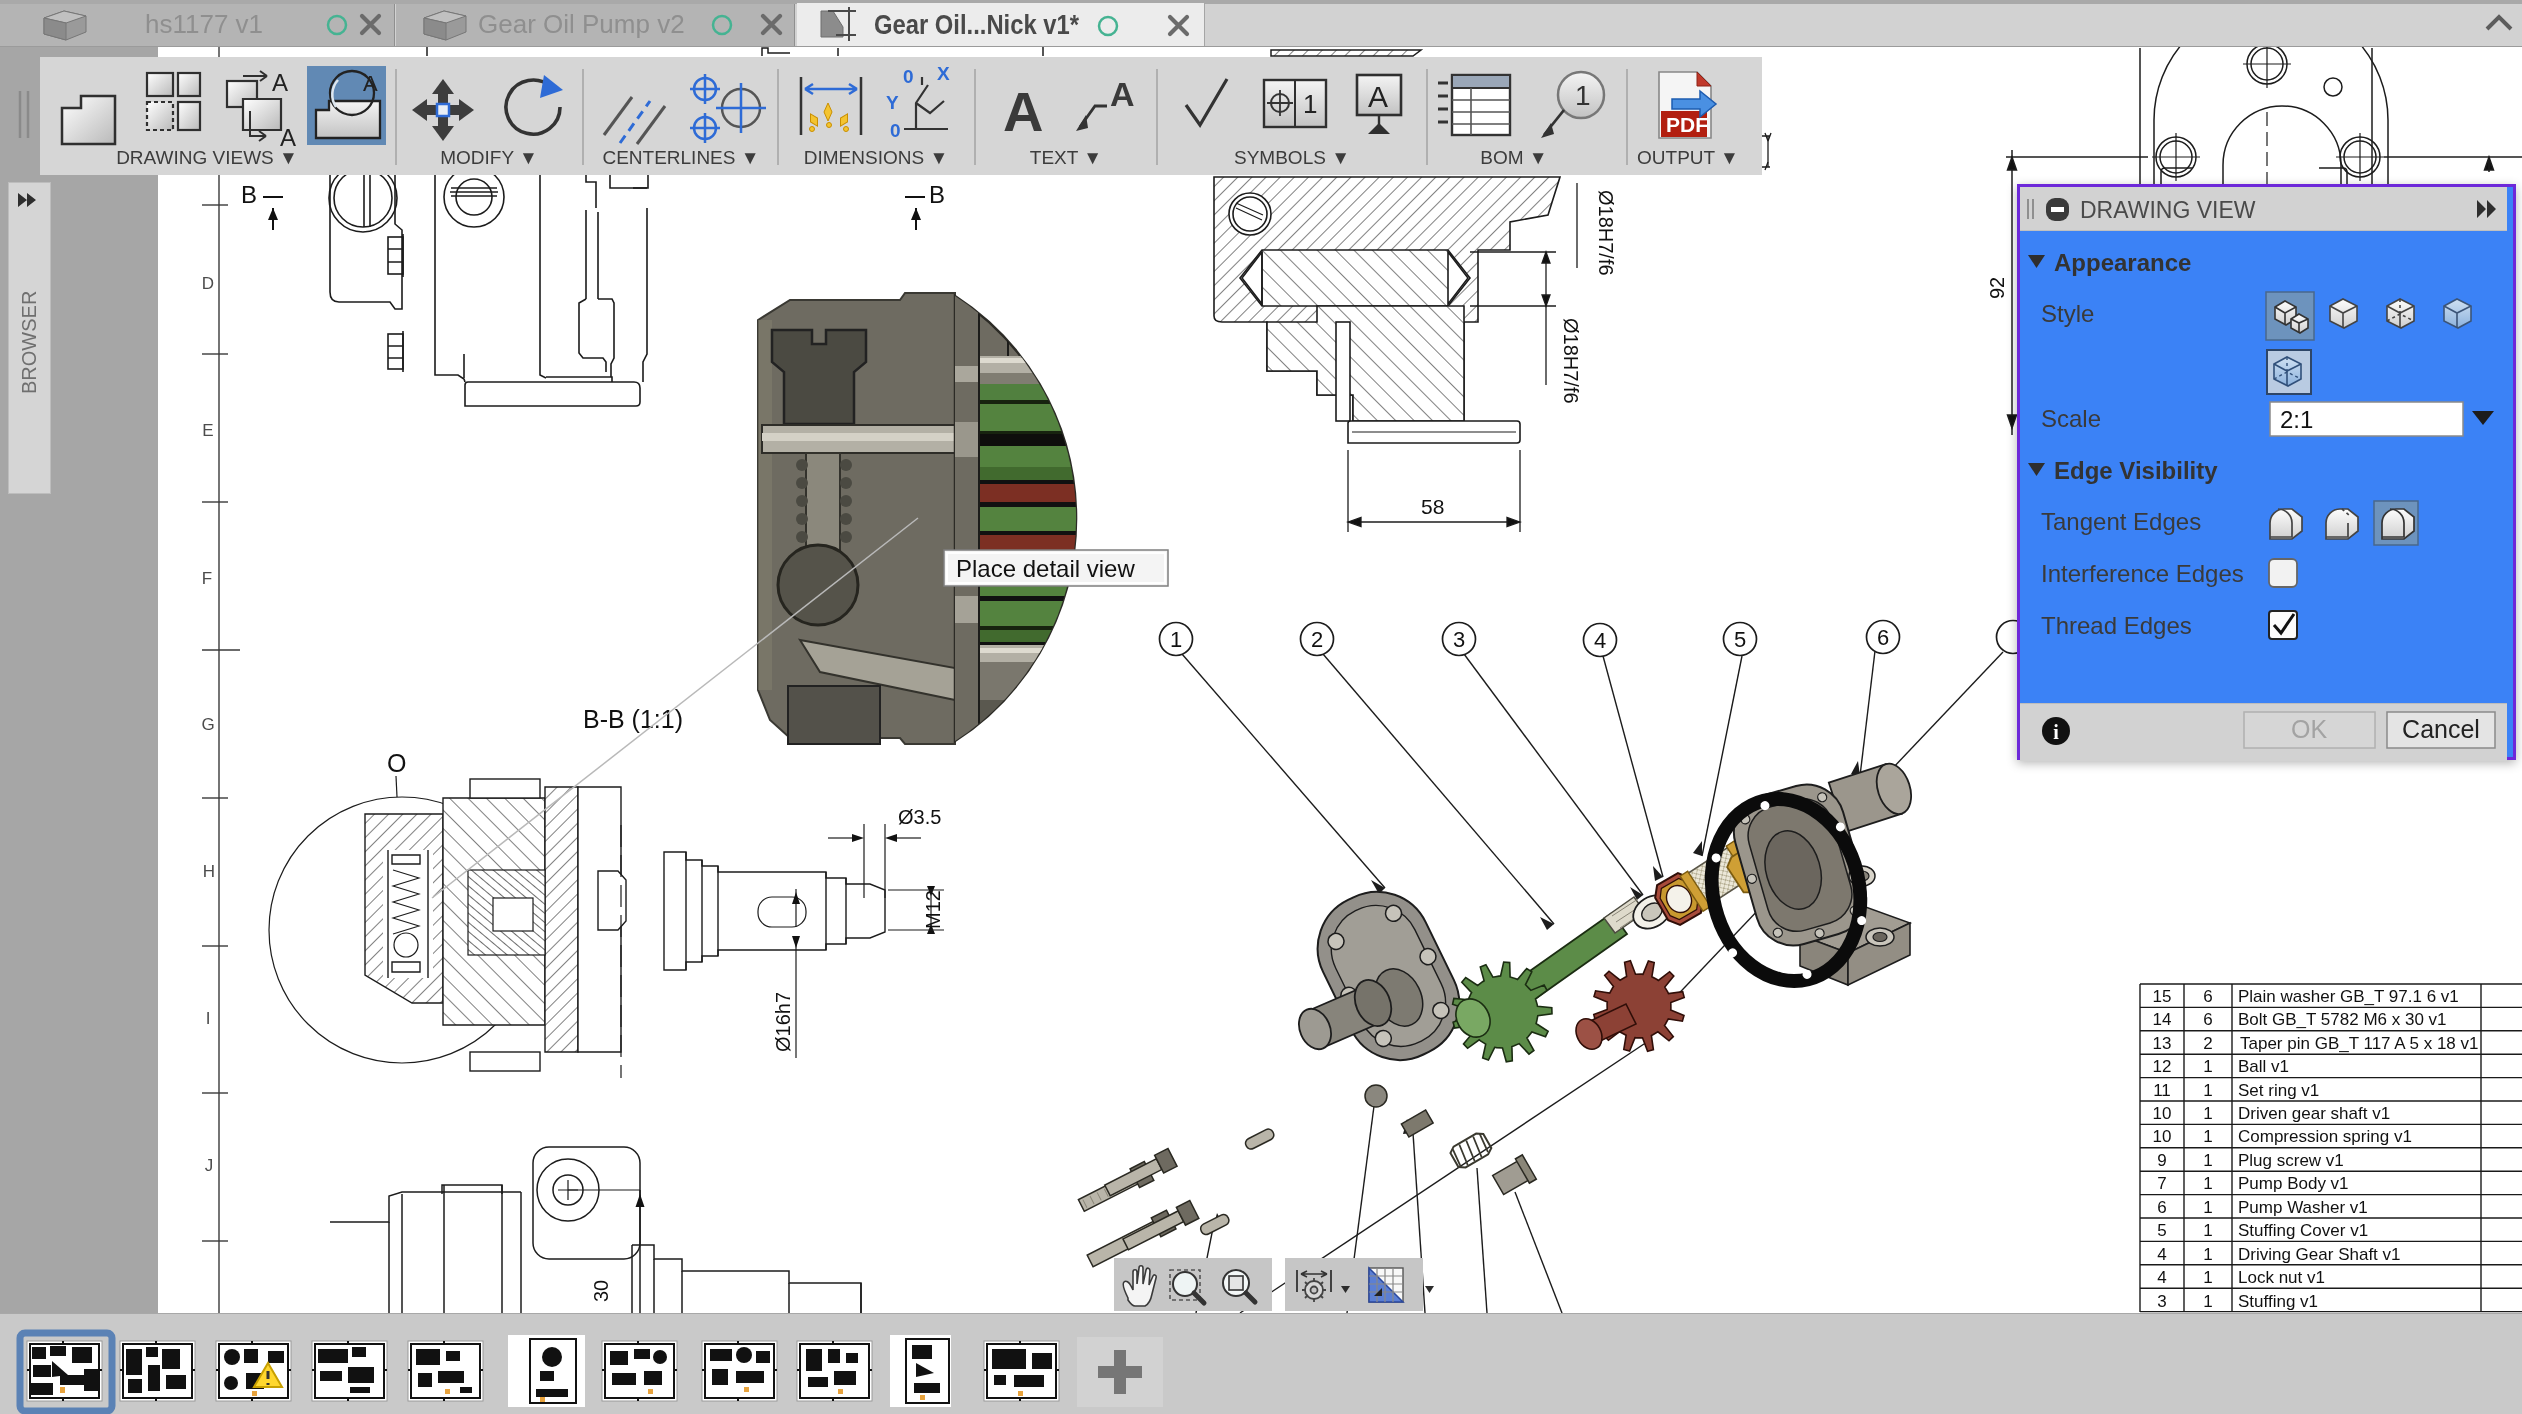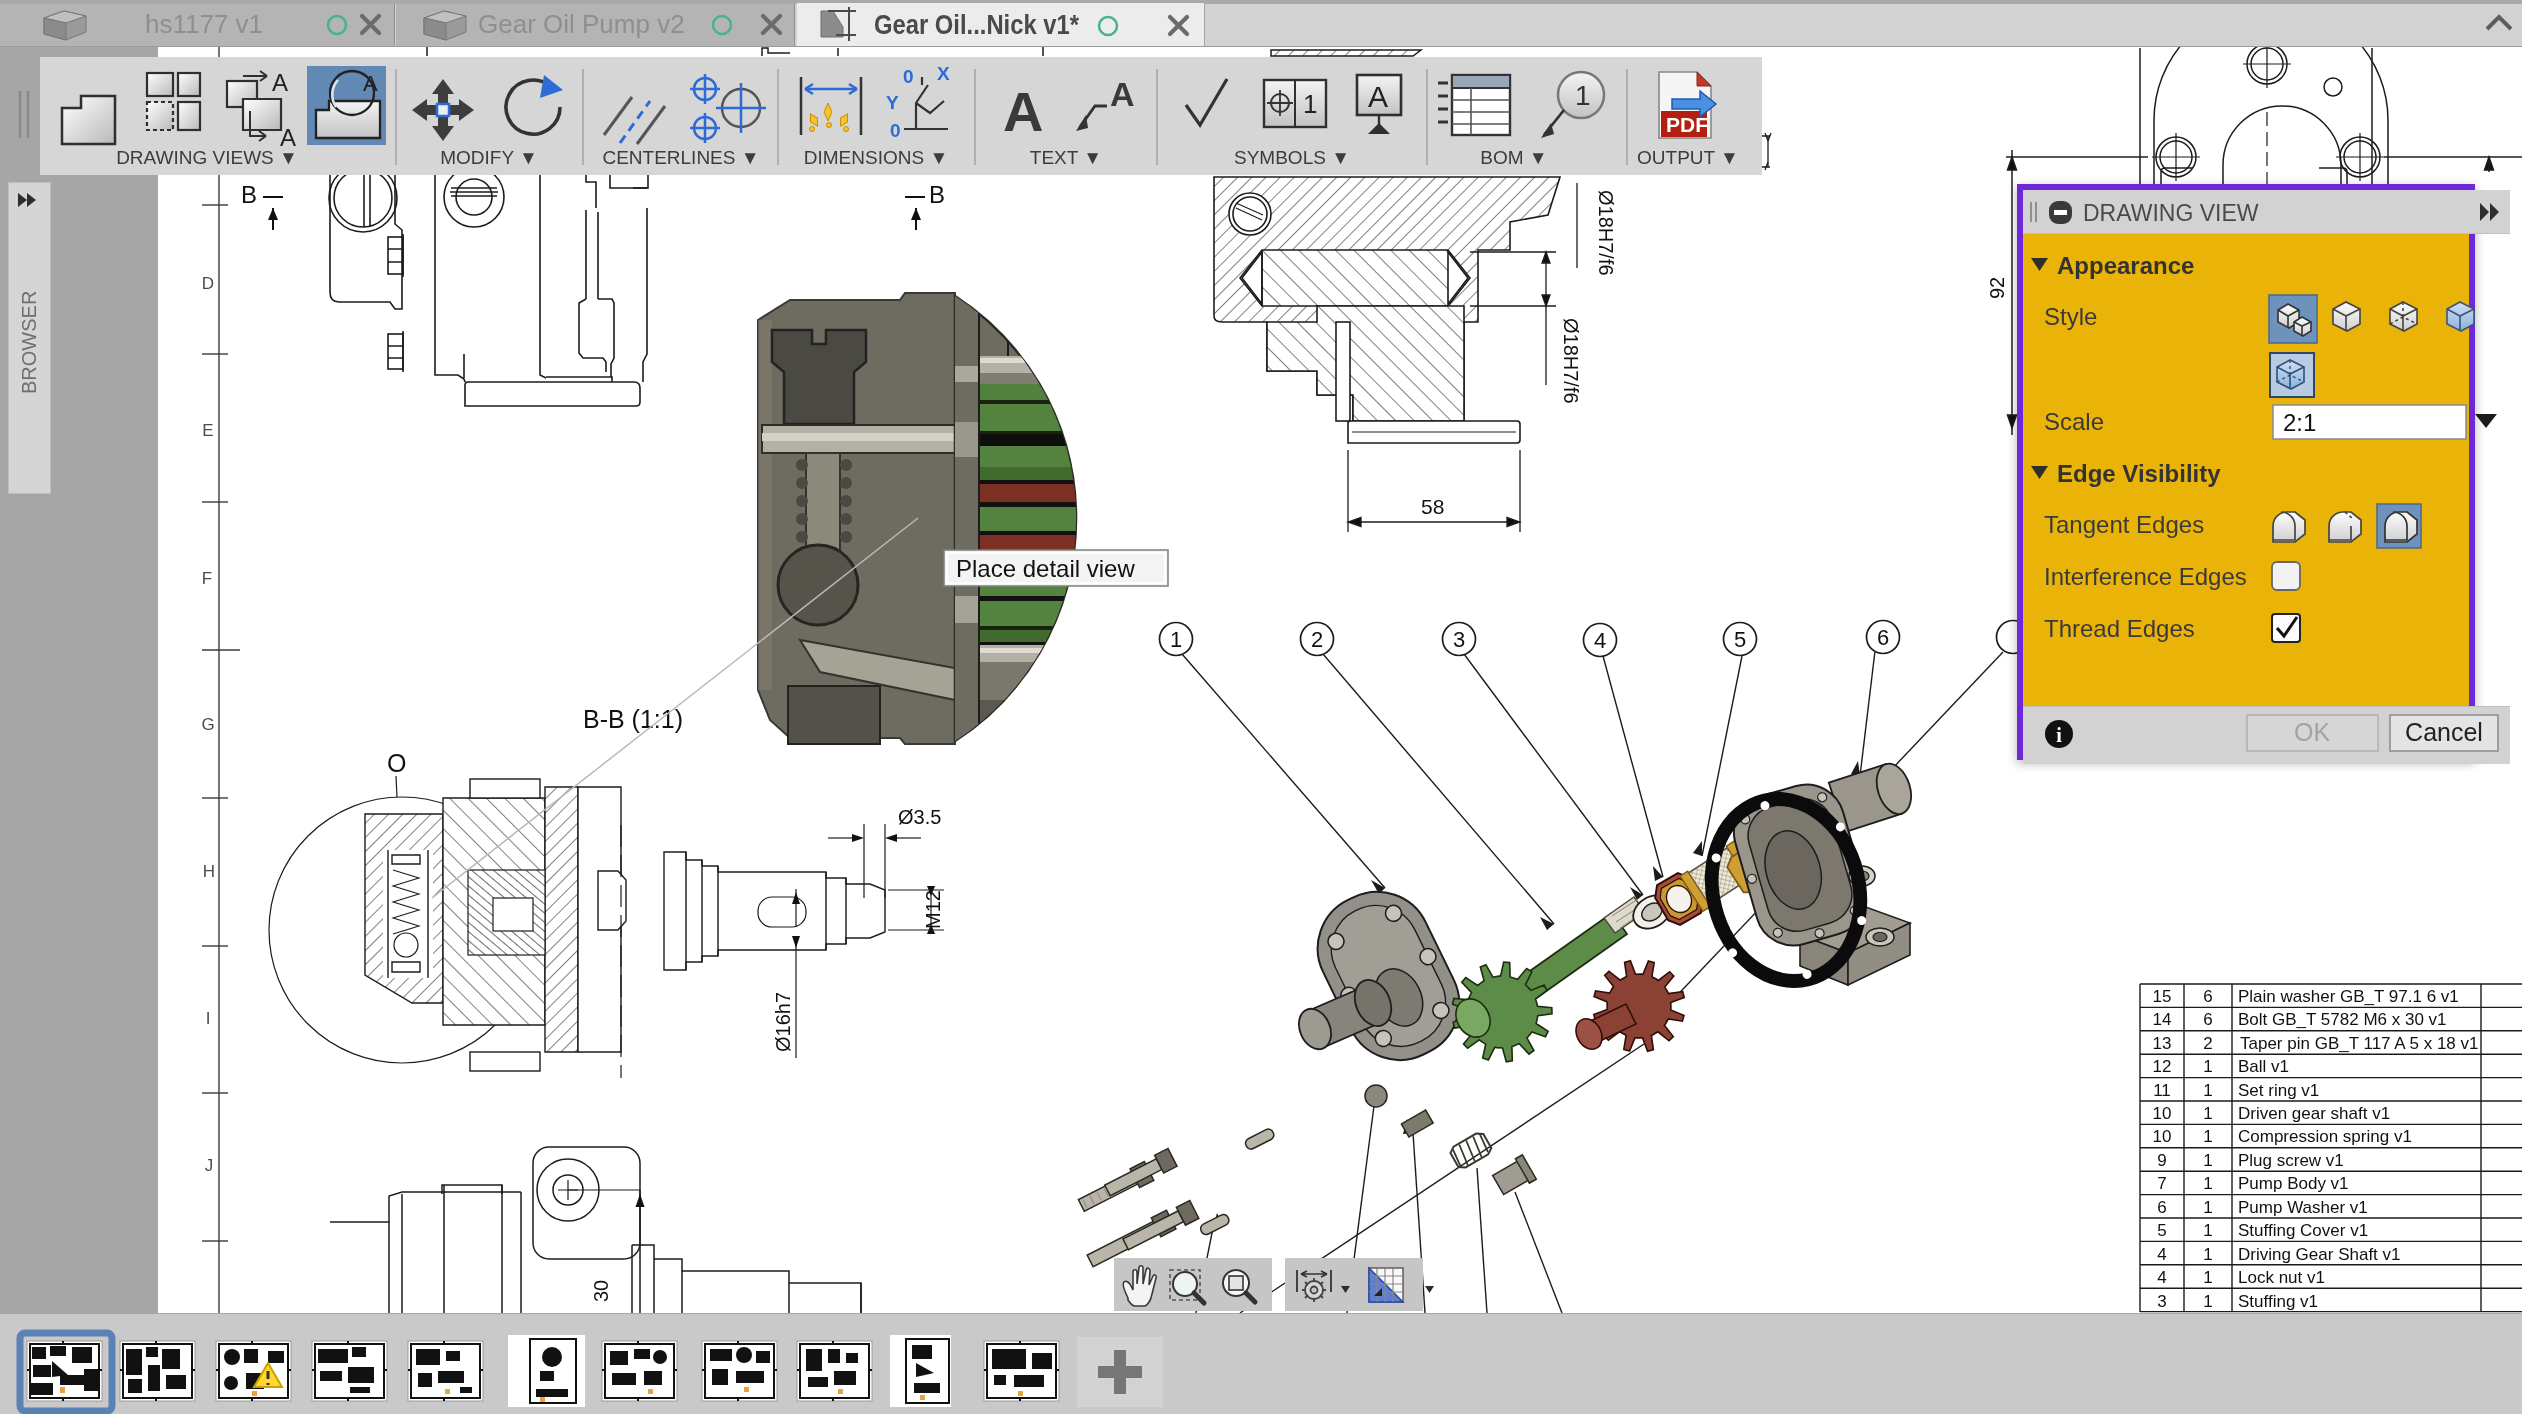--- a/index.html
+++ b/index.html
@@ -887,21 +887,21 @@
       <rect x="445" y="76" width="5" height="5"></rect>
     <rect x="540" y="84" width="5" height="5"></rect>
       <rect x="648" y="76" width="5" height="5"></rect>
       <rect x="744" y="74" width="5" height="5"></rect>
     <rect x="838" y="76" width="5" height="5"></rect>
       <rect x="920" y="82" width="5" height="5"></rect>
       <rect x="1018" y="78" width="5" height="5"></rect>
   </g>
 </svg>
 
-<div id="panel" class="abs" style="left:2017px;top:184px;width:458px;height:576px;background:#eab308;border:6px solid #6d28d9;box-shadow:0 3px 10px rgba(0,0,0,.3)">
+<div id="panel" class="abs" style="left:2017px;top:184px;width:499px;height:576px;background:#3b82f6;border:3px solid #6d28d9;box-shadow:0 3px 10px rgba(0,0,0,.3)">
   <div class="abs" style="left:0;top:0;width:487px;height:44px;background:#d2d2d2;border-bottom:1px solid #c0c0c0"></div>
   <div class="abs" style="left:0;top:516px;width:487px;height:58px;background:#d2d2d2;border-top:1px solid #bdbdbd"></div>
   <svg class="abs" style="left:0;top:0" width="487" height="574">
     <defs>
       <linearGradient id="cubeg" x1="0" y1="0" x2="0" y2="1">
         <stop offset="0" stop-color="#fdfdfd"></stop>
           <stop offset="1" stop-color="#cfcfcf"></stop>
       </linearGradient>
       <linearGradient id="cubegb" x1="0" y1="0" x2="0" y2="1">
         <stop offset="0" stop-color="#cfe0f2"></stop>

